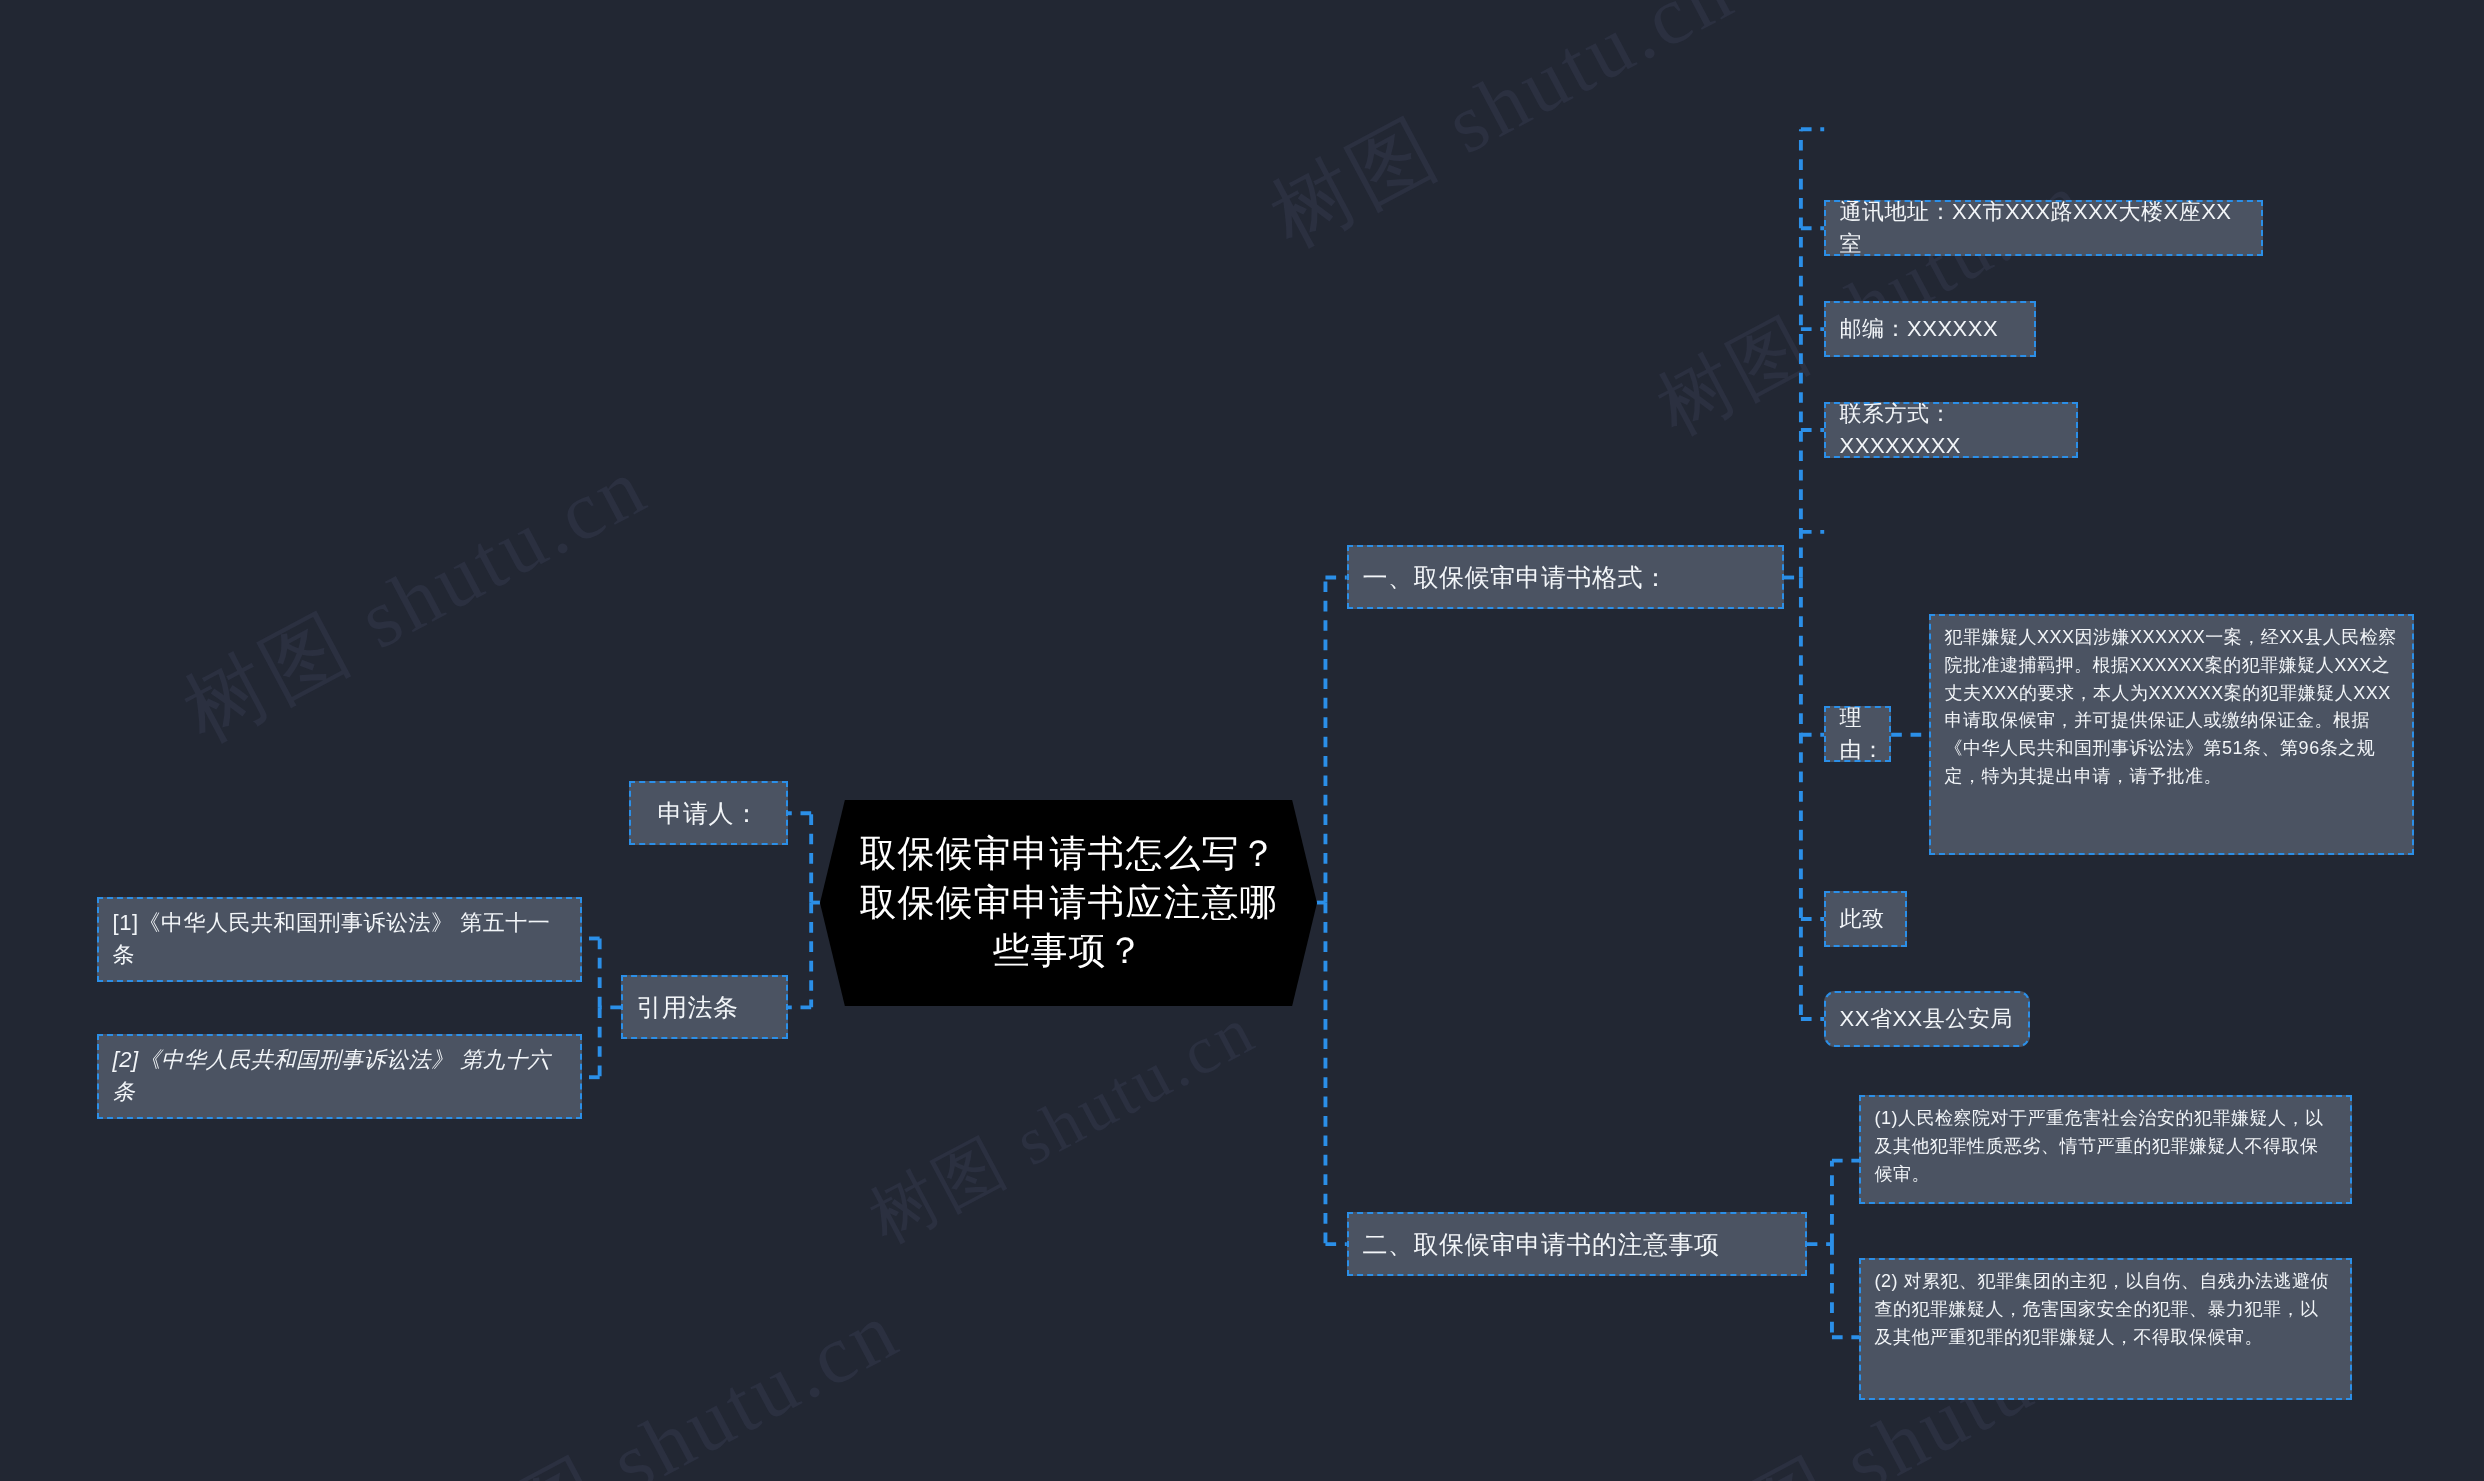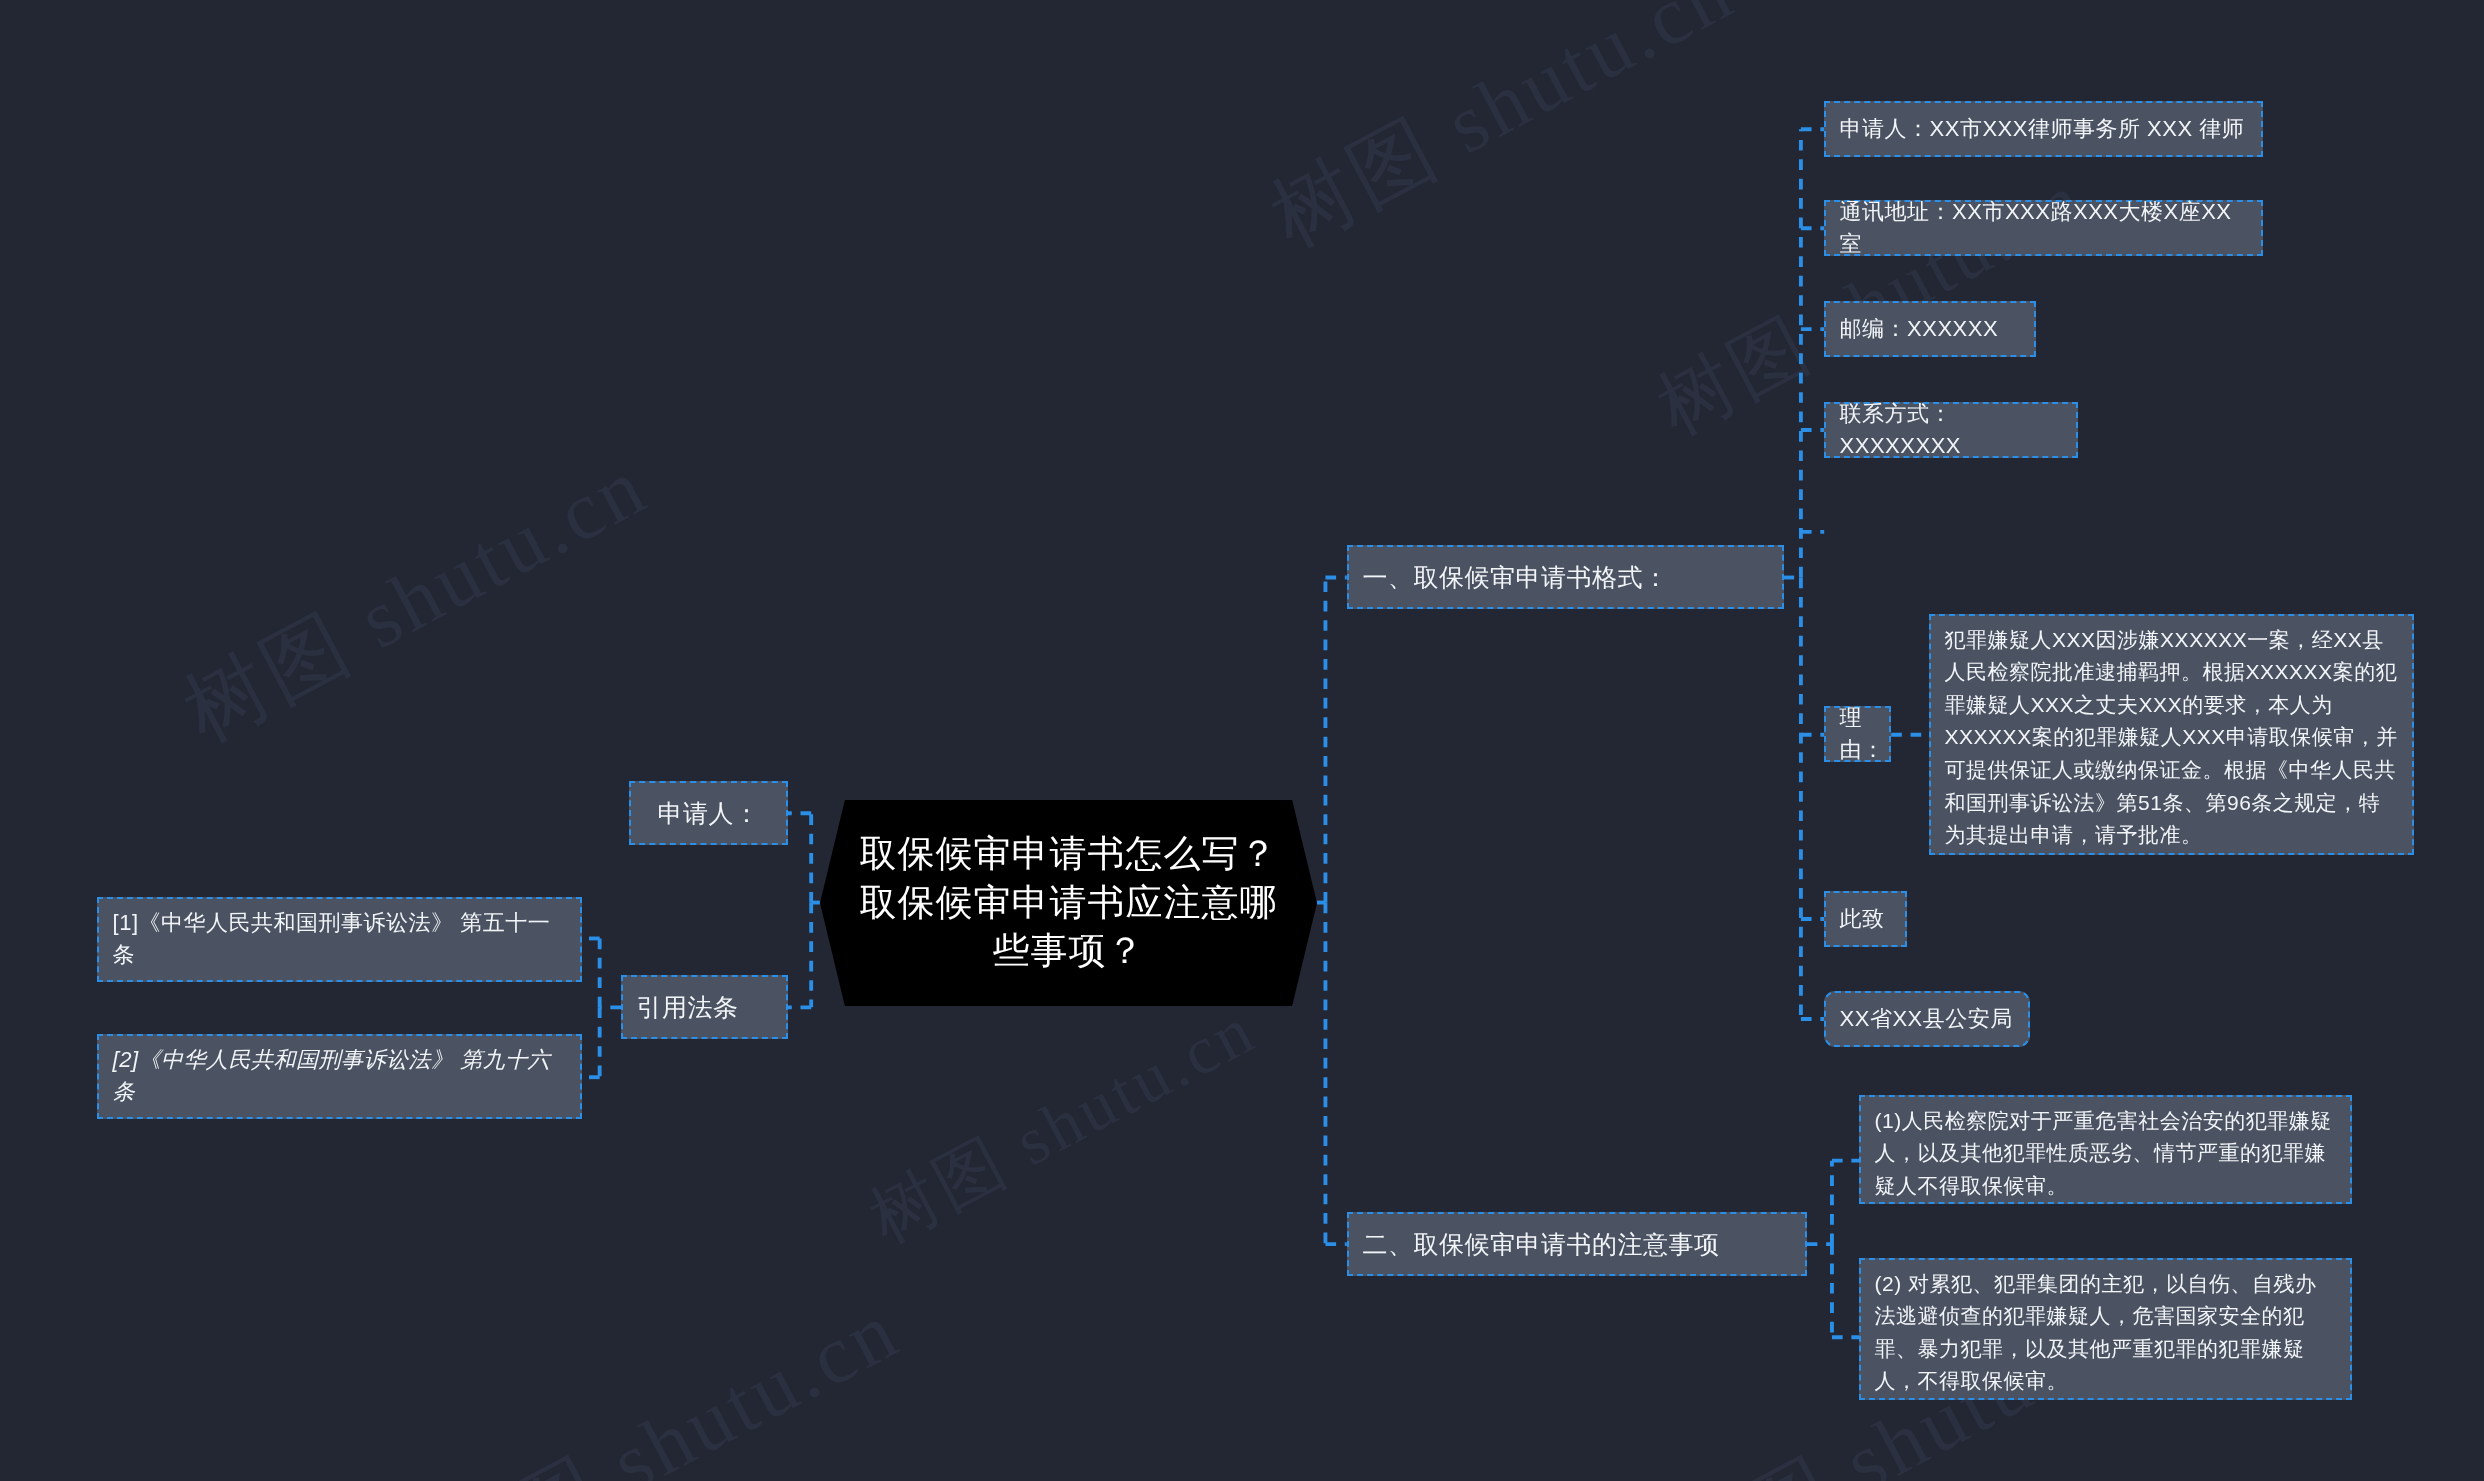--- a/index.html
+++ b/index.html
@@ -58,21 +58,21 @@
     line-height:1.32;
     letter-spacing:1px;
     clip-path:polygon(5% 0%, 95% 0%, 100% 50%, 95% 100%, 5% 100%, 0% 50%);
     padding:0 33px;
     box-sizing:border-box;
   }
 
   
   .lvl1{font-size:25px;}
   .lvl2{font-size:22px;}
-  .lvl3{font-size:21px;}
+  .lvl3{font-size:18px;}
 </style>
 </head>
 <body>
 
 <div id="canvas">
 
   <div class="wm" style="left:165px;top:670px;">树图 shutu.cn</div>
   <div class="wm" style="left:1252px;top:175px;">树图 shutu.cn</div>
   <div class="wm" style="left:1640px;top:369px;font-size:76px;">树图 shutu.cn</div>
   <div class="wm" style="left:417px;top:1514px;">树图 shutu.cn</div>
@@ -141,23 +141,20 @@
   </div>
 
   <div class="node lvl2 multiline" style="left:97px;top:1034px;width:485px;height:85px;font-style:italic;">
     <span>[2]《中华人民共和国刑事诉讼法》 第九十六条</span>
   </div>
 
   <div class="node lvl1" style="left:1347px;top:545px;width:437px;height:64px;">
     <span>一、取保候审申请书格式：</span>
   </div>
 
-  <div class="node lvl2" style="left:1824px;top:101px;width:439px;height:56px;">
-    <span>申请人：XX市XXX律师事务所 XXX 律师</span>
-  </div>
 
   <div class="node lvl2" style="left:1824px;top:200px;width:439px;height:56px;">
     <span>通讯地址：XX市XXX路XXX大楼X座XX室</span>
   </div>
 
   <div class="node lvl2" style="left:1824px;top:301px;width:212px;height:56px;">
     <span>邮编：XXXXXX</span>
   </div>
 
   <div class="node lvl2" style="left:1824px;top:402px;width:254px;height:56px;">

